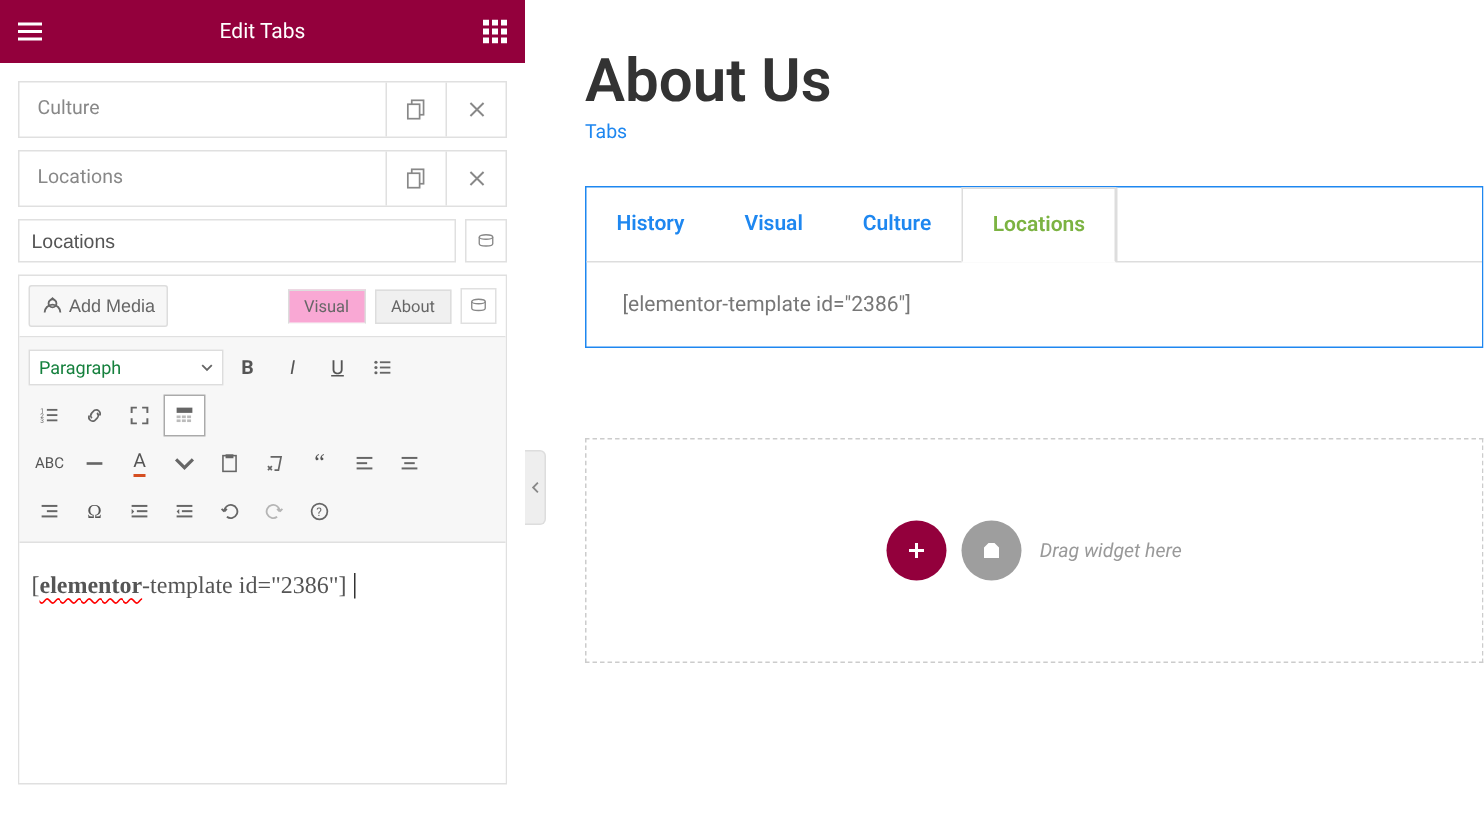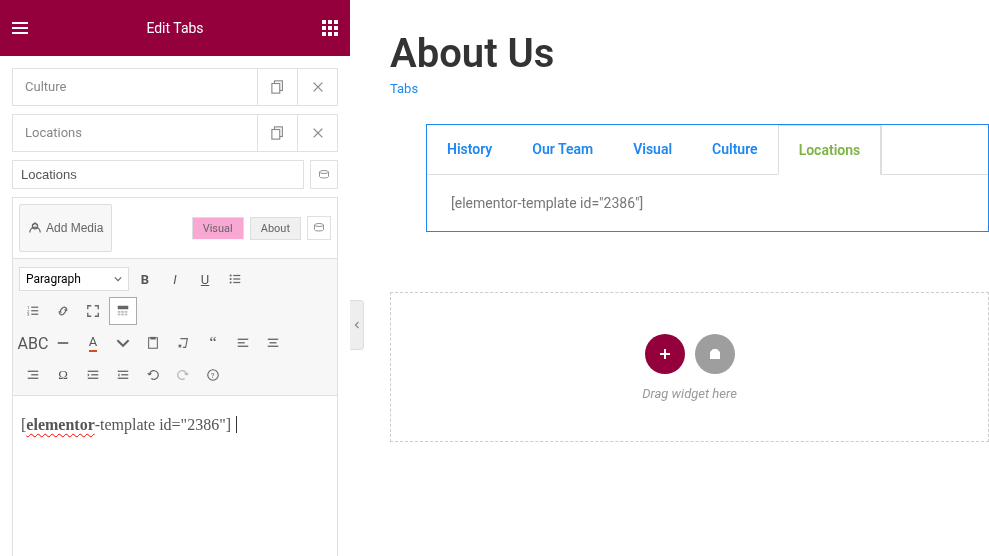--- a/index.html
+++ b/index.html
@@ -1,20 +1,20 @@
 <!DOCTYPE html>
 <html><head>
 <meta charset="utf-8">
 <style>
 * { box-sizing: border-box; margin: 0; padding: 0; }
 body { font-family: -apple-system, BlinkMacSystemFont, "Segoe UI", Roboto, Arial, sans-serif; font-size: 13px; color: #555; background: #fff; width: 989px; height: 556px; overflow: hidden; position: relative; }
 
 
 .panel { width: 350px; height: 556px; float: left; display: flex; flex-direction: column; }
-.panel-header { background: #93003c; color: #fff; height: 56px; display: flex; align-items: center; justify-content: space-between; padding: 0 12px; }
+.panel-header { background: #93003c; color: #fff; height: 42px; display: flex; align-items: center; justify-content: space-between; padding: 0 12px; }
 .panel-header .title { font-size: 14px; font-weight: 400; flex: 1; text-align: center; }
 .hamburger, .apps-icon { width: 16px; height: 16px; display: inline-flex; align-items: center; justify-content: center; cursor: pointer; }
 .hamburger svg, .apps-icon svg { fill: #fff; }
 
 .panel-body { flex: 1; background: #fff; overflow-y: auto; padding: 12px; }
 
 
 .tab-row { border: 1px solid #e0e0e0; display: flex; align-items: stretch; margin-bottom: 8px; background: #fff; height: 38px; }
 .tab-row-label { flex: 1; padding: 10px 12px; color: #888; font-size: 13px; }
 .tab-row-btn { width: 40px; border-left: 1px solid #e0e0e0; display: flex; align-items: center; justify-content: center; cursor: pointer; color: #888; }
@@ -23,51 +23,51 @@
 
 .section-label { color: #888; font-size: 12px; padding: 8px 4px; }
 .title-input-row { display: flex; gap: 6px; margin-bottom: 8px; }
 .title-input { flex: 1; border: 1px solid #e0e0e0; padding: 6px 8px; font-size: 13px; color: #555; }
 .title-aux { width: 28px; border: 1px solid #e0e0e0; display: flex; align-items: center; justify-content: center; background: #fff; cursor: pointer; }
 .title-aux svg { width: 12px; height: 12px; fill: #888; }
 
 
 .editor-wrap { border: 1px solid #e0e0e0; }
 .editor-top { display: flex; align-items: center; gap: 6px; padding: 6px; border-bottom: 1px solid #e0e0e0; background: #fff; }
-.add-media { background: #f7f7f7; border: 1px solid #ddd; padding: 16px 8px; font-size: 12px; color: #666; display: flex; align-items: center; gap: 4px; cursor: pointer; border-radius: 2px; }
+.add-media { background: #f7f7f7; border: 1px solid #ddd; padding: 6px 8px; font-size: 12px; color: #666; display: flex; align-items: center; gap: 4px; cursor: pointer; border-radius: 2px; }
 .editor-top-spacer { flex: 1; }
 .ed-tab { border: 1px solid #ddd; padding: 4px 10px; font-size: 11px; color: #666; background: #f0f0f0; cursor: pointer; }
 .ed-tab.active { background: #f9a8d4; border-bottom-color: #f7f7f7; position: relative; }
 .ed-del { width: 24px; height: 24px; border: 1px solid #e0e0e0; display: flex; align-items: center; justify-content: center; cursor: pointer; }
 
 .toolbar { background: #f7f7f7; border-bottom: 1px solid #e0e0e0; padding: 4px; }
 .toolbar-row { display: flex; align-items: center; gap: 2px; padding: 2px; flex-wrap: wrap; }
-.tb-select { border: 1px solid #ddd; padding: 4px 6px; font-size: 12px; color: #000000; background: #fff; width: 110px; cursor: pointer; display: flex; align-items: center; justify-content: space-between; }
+.tb-select { border: 1px solid #ddd; padding: 4px 6px; font-size: 12px; color: #15803d; background: #fff; width: 130px; cursor: pointer; display: flex; align-items: center; justify-content: space-between; }
 .tb-btn { width: 28px; height: 28px; display: flex; align-items: center; justify-content: center; cursor: pointer; color: #555; font-size: 13px; border: 1px solid transparent; }
 .tb-btn.selected { border: 1px solid #aaa; background: #fff; }
 .tb-btn svg { width: 14px; height: 14px; fill: #666; }
 .tb-btn .uline { border-bottom: 2px solid #d54e21; padding-bottom: 1px; }
 
 .editor-content { min-height: 160px; padding: 20px 8px; background: #fff; }
 .editor-content .shortcode { font-family: Georgia, serif; font-size: 16px; color: #555; }
 .editor-content .shortcode .squig { text-decoration: underline wavy red; text-decoration-thickness: 1px; text-underline-offset: 3px; font-weight: bold; }
 
 
 .preview { margin-left: 350px; height: 556px; padding: 30px 0 0 40px; position: relative; }
 .preview h1 { font-size: 40px; font-weight: 600; color: #333; margin-bottom: 4px; }
 .edit-link { color: #1e87f0; font-size: 13px; cursor: pointer; display: inline-block; margin-bottom: 28px; }
 
-.tabs-widget { border: 1px solid #1e87f0; margin-left: 36px; }
+.tabs-widget { border: 1px solid #1e87f0; }
 .tabs-nav { display: flex; border-bottom: 1px solid #ddd; }
 .tabs-nav-item { padding: 16px 20px; font-size: 14px; font-weight: 600; color: #1e87f0; cursor: pointer; border-right: 0; }
 .tabs-nav-item.active { color: #7cb342; border: 1px solid #ddd; border-bottom-color: #fff; margin-bottom: -1px; background: #fff; }
 .tabs-nav-item.last { flex: 1; border-left: 1px solid #ddd; }
 .tabs-content { padding: 20px 24px; color: #777; font-size: 14px; }
 
-.dropzone { border: 1px dashed #ccc; margin-top: 60px; height: 150px; position: relative; display: flex; align-items: center; justify-content: center; flex-direction: column; gap: 12px; }
+.dropzone { border: 1px dashed #ccc; margin-top: 60px; height: 150px; position: relative; display: flex; align-items: center; justify-content: center; flex-direction: row; gap: 12px; }
 .dropzone-actions { display: flex; gap: 10px; }
 .circle-btn { width: 40px; height: 40px; border-radius: 50%; display: flex; align-items: center; justify-content: center; cursor: pointer; color: #fff; }
 .circle-btn.maroon { background: #93003c; }
 .circle-btn.grey { background: #9e9e9e; }
 .dropzone-text { color: #999; font-size: 13px; font-style: italic; }
 
 
 .collapse-handle { position: absolute; left: 350px; top: 300px; width: 14px; height: 50px; background: #eee; border: 1px solid #ddd; border-left: none; border-radius: 0 4px 4px 0; display: flex; align-items: center; justify-content: center; cursor: pointer; }
 .collapse-handle svg { width: 8px; height: 8px; fill: #888; }
 </style>
@@ -219,21 +219,21 @@
                 <rect x="6" y="8" width="3" height="2" fill="#bbb"></rect>
                 <rect x="10" y="8" width="3" height="2" fill="#bbb"></rect>
                 <rect x="2" y="11" width="3" height="2" fill="#bbb"></rect>
                 <rect x="6" y="11" width="3" height="2" fill="#bbb"></rect>
                 <rect x="10" y="11" width="3" height="2" fill="#bbb"></rect>
               </svg>
           </div>
         </div>
         <div class="toolbar-row">
           <div class="tb-btn">
-              <span style="font-size:16px;">ABC</span>
+              <span style="font-size:10px;">ABC</span>
             </div>
           <div class="tb-btn">
               <svg viewBox="0 0 16 16">
                 <rect x="2" y="7" width="12" height="2"></rect>
               </svg>
             </div>
           <div class="tb-btn">
               <span class="uline">A</span>
             </div>
           <div class="tb-btn">
@@ -326,21 +326,20 @@
     </svg>
 </div>
 
 <div class="preview">
   <h1>About Us</h1>
   <a class="edit-link">Tabs</a>
 
   <div class="tabs-widget">
     <div class="tabs-nav">
       <div class="tabs-nav-item">History</div>
-      <div class="tabs-nav-item">Our Team</div>
       <div class="tabs-nav-item">Visual</div>
       <div class="tabs-nav-item">Culture</div>
       <div class="tabs-nav-item active">Locations</div>
       <div class="tabs-nav-item last"></div>
     </div>
     <div class="tabs-content">[elementor-template id="2386"]</div>
   </div>
 
   <div class="dropzone">
     <div class="dropzone-actions">

